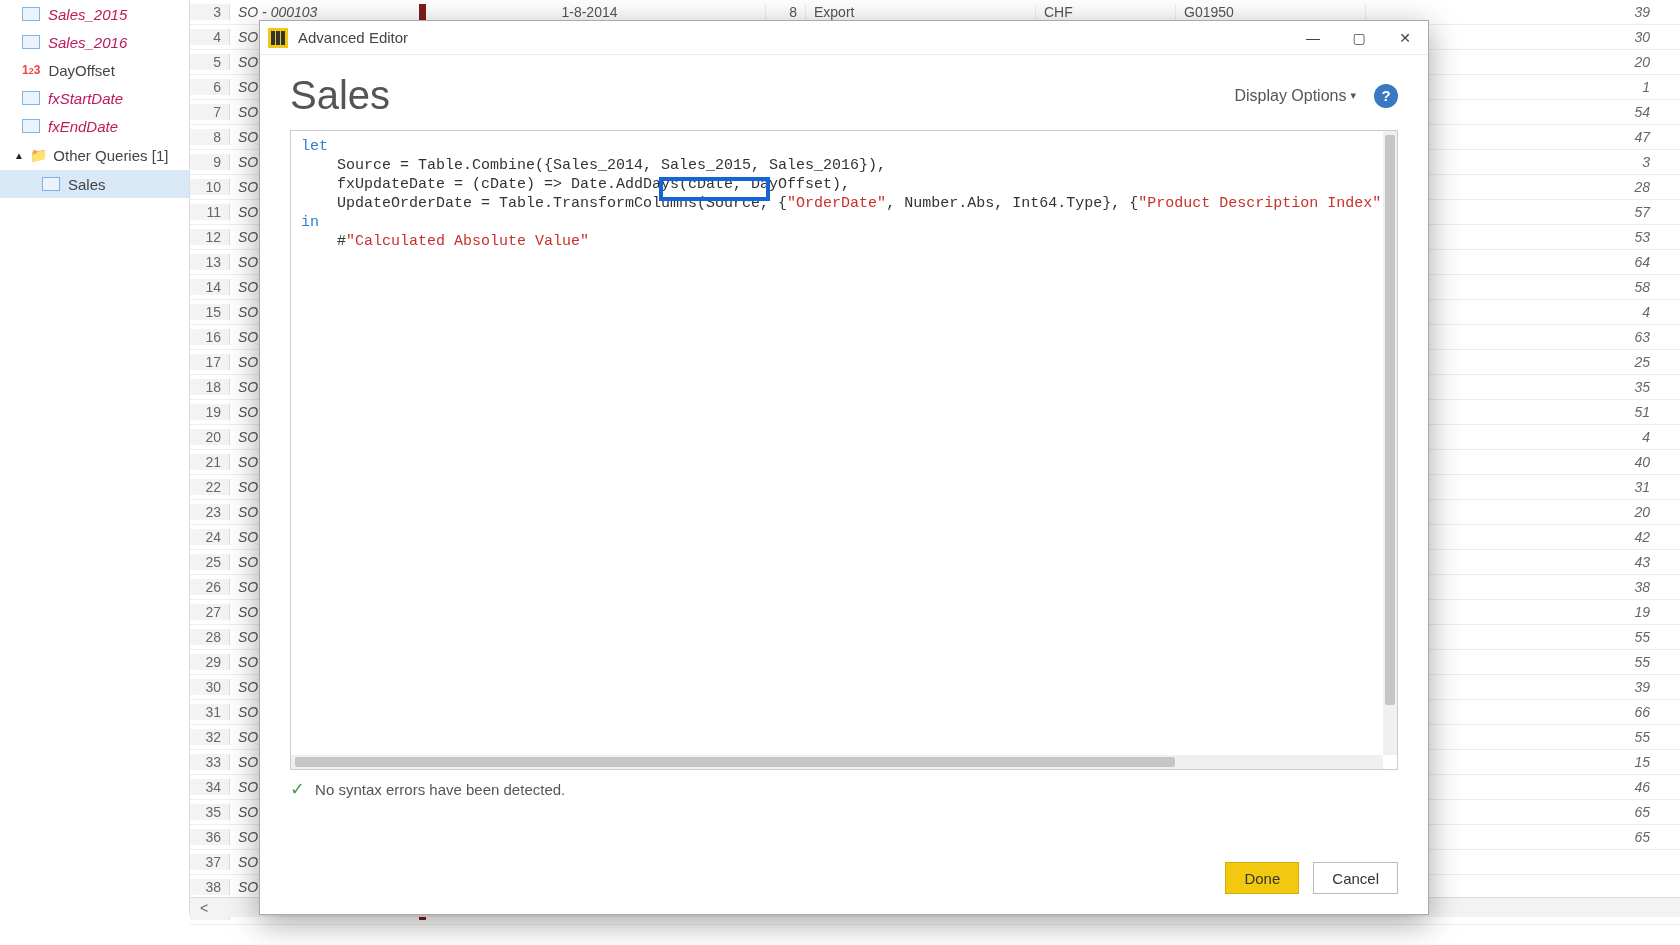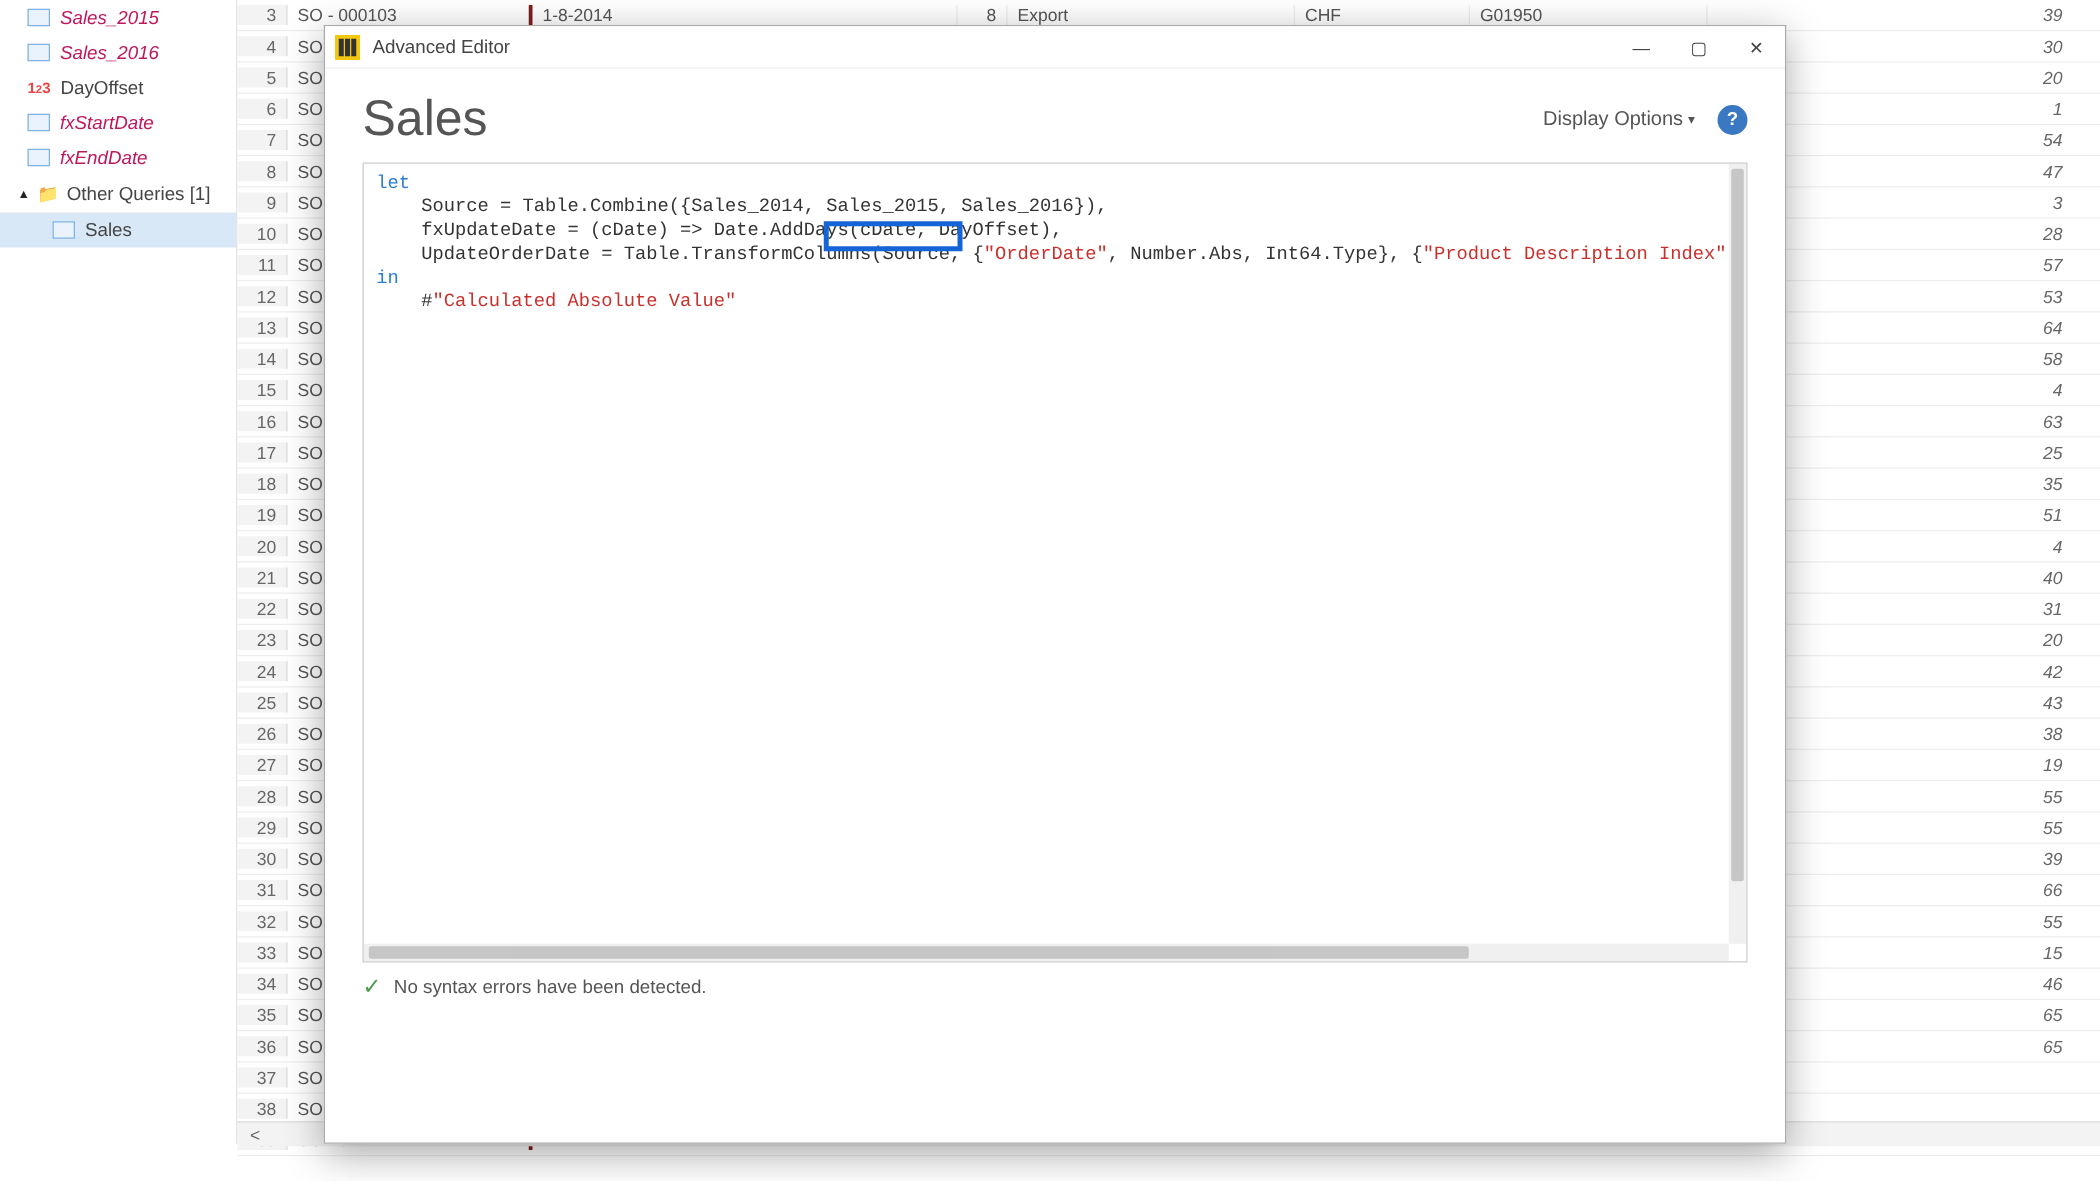--- a/index.html
+++ b/index.html
@@ -15,22 +15,22 @@
   .query-pane .tri { font-size:10px; color:#222; }
   .query-pane .folder { color:#E8A33D; font-size:14px; }
   .query-pane .icon-tab { width:18px; height:14px; border:1px solid #7fb2e5; background:#eaf3fb; }
   .query-pane .icon-num { font-weight:600; font-size:12px; color:#ef4444; }
   .query-pane .sel { background:#D9E8F7; }
 
   .table-area { position:absolute; left:190px; top:0; right:0; height:915px; background:#fff; }
   .table-area .row { display:flex; align-items:center; height:25px; border-bottom:1px solid #eee; color:#555; font-size:14px; }
   .table-area .rownum { width:40px; text-align:right; padding-right:8px; background:#f3f3f3; border-right:1px solid #ddd; color:#666; }
   .table-area .cell { padding-left:8px; white-space:nowrap; overflow:hidden; }
-  .table-area .c1 { width:196px; border-right:3px solid #7f1d1d; }
-  .table-area .c2 { width:340px; text-align:left; padding-right:20px; border-right:1px solid #eee; }
+  .table-area .c1 { width:196px; border-right:7px solid #7f1d1d;font-style:italic; }
+  .table-area .c2 { width:340px; text-align:center; padding-right:20px; border-right:1px solid #eee; }
   .table-area .c3 { width:40px; text-align:right; padding-right:8px; border-right:1px solid #eee; }
   .table-area .c4 { width:230px; border-right:1px solid #eee; }
   .table-area .c5 { width:140px; border-right:1px solid #eee; }
   .table-area .c6 { width:190px; border-right:1px solid #eee; }
   .table-area .c7 { flex:1; text-align:right; padding-right:30px; font-style:italic; color:#666; }
 
   .hscroll-bg { position:absolute; left:190px; right:0; bottom:28px; height:20px; background:#f3f3f3; border-top:1px solid #ddd; }
   .hscroll-bg .larr { position:absolute; left:10px; top:2px; color:#666; font-size:14px; }
 
   .status-bar { position:absolute; left:0; right:0; bottom:0; height:28px; background:#f3f3f3; border-top:1px solid #ddd; display:flex; align-items:center; font-size:13px; color:#555; }
@@ -526,16 +526,20 @@
         <div class="code-hscroll">
             <div class="thumb"></div>
           </div>
       </div>
 
       <div class="syntax-row">
         <span class="chk">✓</span>
         <span>No syntax errors have been detected.</span>
       </div>
 
+      <div class="dlg-foot">
+        <div class="btn primary">Done</div>
+        <div class="btn">Cancel</div>
+      </div>
     </div>
   </div>
 
 </div>
 
 </body></html>

